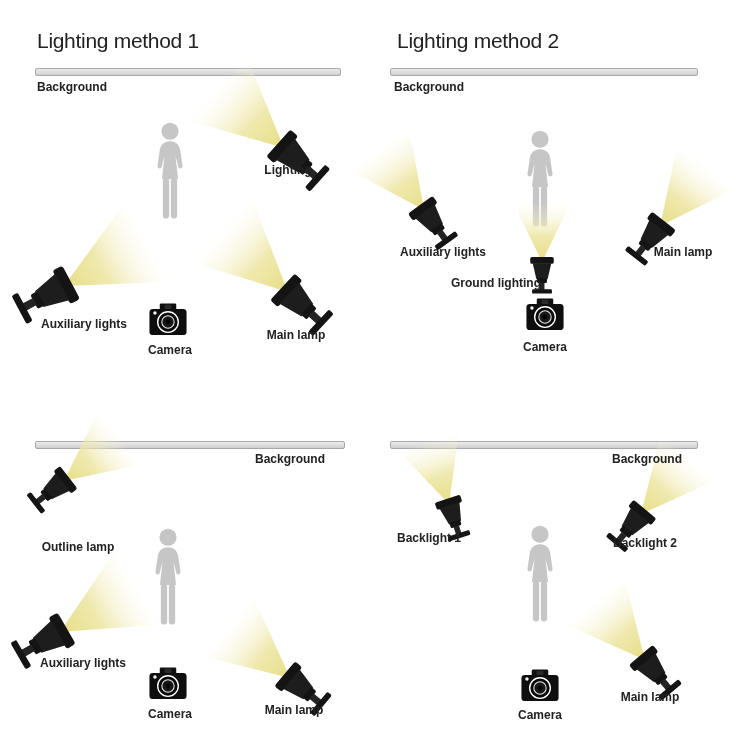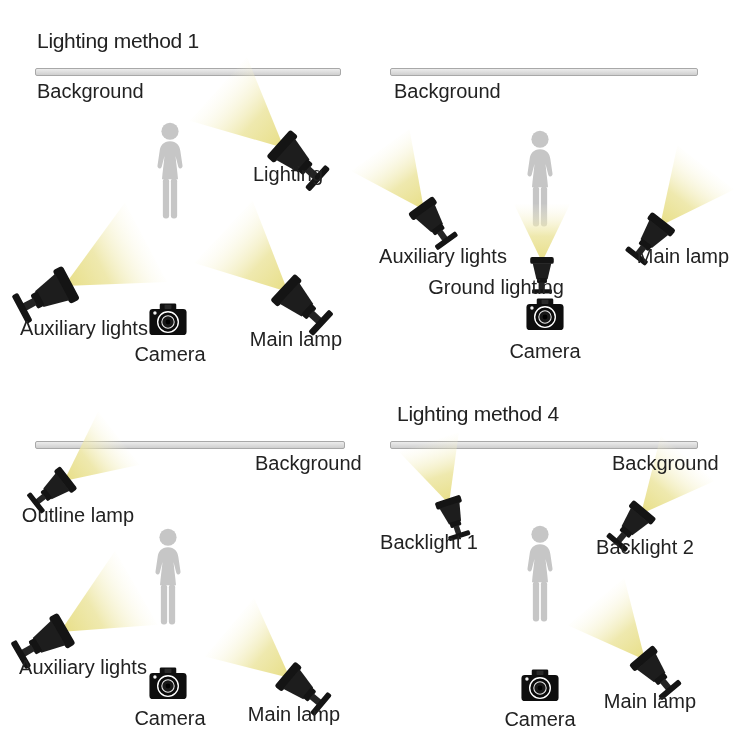--- a/index.html
+++ b/index.html
@@ -2,21 +2,21 @@
 <html style="--beam-core: #e6dc7e; --beam-mid: #ece5a0; --beam-fade: #faf7dd; --silhouette: #c6c6c6; --bar-fill: #dedede; --bar-border: #a8a8a8; --fixture: #141414; --text: #222222; --page-background: #ffffff;"><head>
 <meta charset="utf-8">
 <style>
   * { margin:0; padding:0; box-sizing:border-box; }
   html,body { width:750px; height:750px; background:#fff; }
   body { font-family:"Liberation Sans", sans-serif; color:var(--text,#222); }
   .canvas { position:relative; width:750px; height:750px; background:#fff; overflow:hidden; }
   .panel { position:absolute; inset:0; }
   .title { position:absolute; font-size:21px; font-weight:400; color:var(--text,#1b1b1b); letter-spacing:-0.3px; white-space:nowrap; z-index:3; }
   .bar { position:absolute; height:8px; background:linear-gradient(#ececec,#cfcfcf); border:1px solid var(--bar-border,#a8a8a8); border-radius:2px; z-index:1; }
-  .lbl { position:absolute; font-size:20px; color:var(--text,#252525); white-space:nowrap; z-index:3; }
+  .lbl { position:absolute; font-size:12px; color:var(--text,#252525); white-space:nowrap; z-index:3;font-weight:bold; }
   .lbl.c { transform:translateX(-50%); }
   .light { position:absolute; width:100px; height:150px; z-index:1; }
   .light svg { display:block; overflow:visible; transform:rotate(var(--rot,0deg)) scale(var(--s,1)); transform-origin:50px 95px; }
   .person { position:absolute; z-index:0; }
   .camera { position:absolute; z-index:2; }
   svg { pointer-events:none; }
 </style>
 </head>
 <body>
 
@@ -88,20 +88,21 @@
       </span>
     <div class="lbl c" style="left:296px;top:328px">Main lamp</div>
 
     <span class="camera" style="left:146px;top:302px"><svg width="44" height="40" viewBox="0 0 64 56">
           <use href="#cam"></use>
         </svg></span>
     <div class="lbl c" style="left:170px;top:343px">Camera</div>
   </section>
 
   <section class="panel">
+    <h2 class="title" style="left:397px;top:29px">Lighting method 2</h2>
     <div class="bar" style="left:390px;top:68px;width:308px"></div>
     <div class="lbl" style="left:394px;top:80px">Background</div>
     <span class="person" style="left:518px;top:130px"><svg width="44" height="100" viewBox="0 0 60 140">
           <use href="#person"></use>
         </svg></span>
 
     <span class="light" style="left:374px;top:115px;--rot:-36deg;--s:.8">
         <svg width="100" height="150" viewBox="0 0 100 150">
           <use href="#spot"></use>
         </svg>
@@ -133,21 +134,21 @@
     <div class="lbl" style="left:255px;top:452px">Background</div>
     <span class="person" style="left:146px;top:528px"><svg width="44" height="100" viewBox="0 0 60 140">
           <use href="#person"></use>
         </svg></span>
 
     <span class="light" style="left:14px;top:386px;--rot:52deg;--s:.75">
         <svg width="100" height="150" viewBox="0 0 100 150">
           <use href="#spot"></use>
         </svg>
       </span>
-    <div class="lbl c" style="left:78px;top:504px">Outline lamp</div>
+    <div class="lbl c" style="left:78px;top:540px">Outline lamp</div>
 
     <span class="light" style="left:10px;top:537px;--rot:60deg;--s:.95">
         <svg width="100" height="150" viewBox="0 0 100 150">
           <use href="#spot"></use>
         </svg>
       </span>
     <div class="lbl c" style="left:83px;top:656px">Auxiliary lights</div>
 
     <span class="light" style="left:240px;top:583px;--rot:-50deg;--s:.85">
         <svg width="100" height="150" viewBox="0 0 100 150">
@@ -156,21 +157,20 @@
       </span>
     <div class="lbl c" style="left:294px;top:703px">Main lamp</div>
 
     <span class="camera" style="left:146px;top:666px"><svg width="44" height="40" viewBox="0 0 64 56">
           <use href="#cam"></use>
         </svg></span>
     <div class="lbl c" style="left:170px;top:707px">Camera</div>
   </section>
 
   <section class="panel">
-    <h2 class="title" style="left:397px;top:402px">Lighting method 4</h2>
     <div class="bar" style="left:390px;top:441px;width:308px"></div>
     <div class="lbl" style="left:612px;top:452px">Background</div>
     <span class="person" style="left:518px;top:525px"><svg width="44" height="100" viewBox="0 0 60 140">
           <use href="#person"></use>
         </svg></span>
 
     <span class="light" style="left:399px;top:409px;--rot:-18deg;--s:.7">
         <svg width="100" height="150" viewBox="0 0 100 150">
           <use href="#spot"></use>
         </svg>

